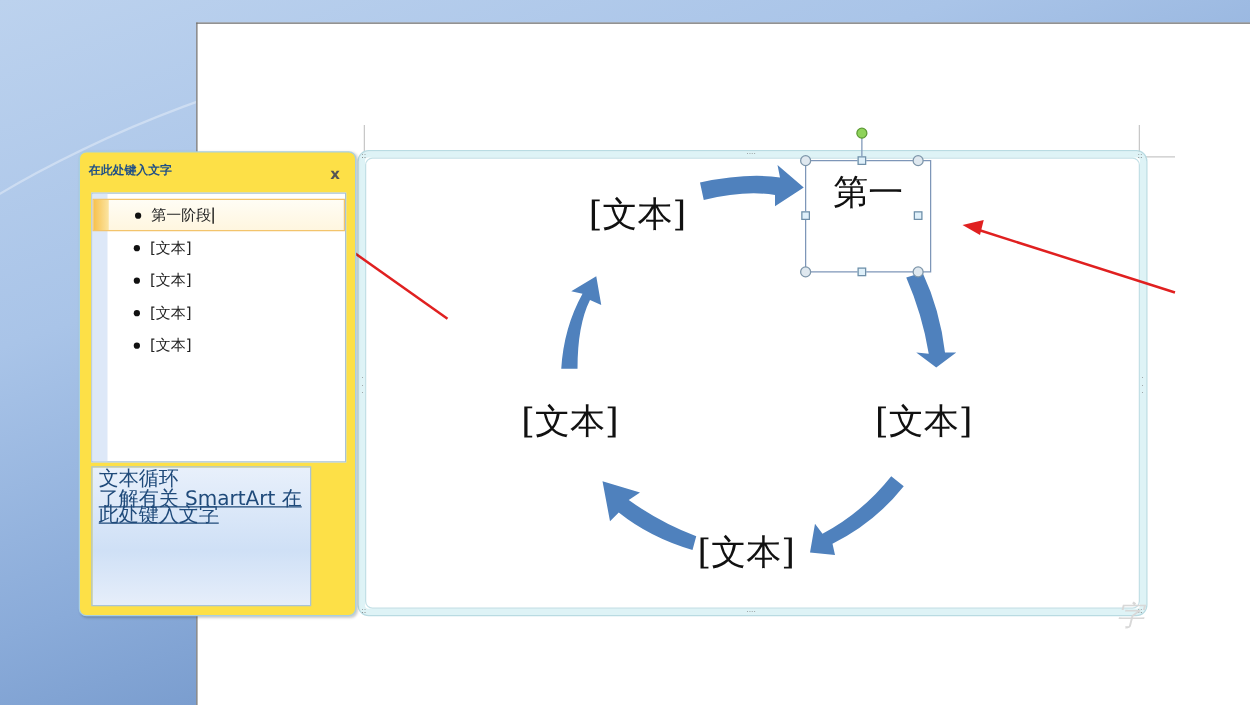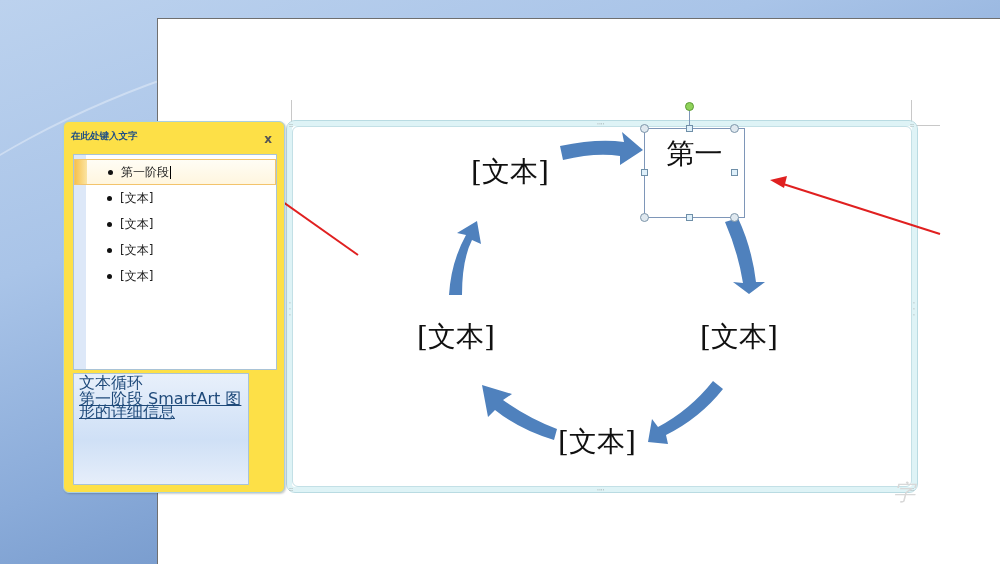--- a/index.html
+++ b/index.html
@@ -179,17 +179,17 @@
       <span class="bullet"></span>
       <span>[文本]</span>
     </div>
     <div class="pane-item" style="top:108px;">
       <span class="bullet"></span>
       <span>[文本]</span>
     </div>
   </div>
   <div class="pane-desc">
     <div class="desc-title">文本循环</div>
-    <span class="desc-link">第一阶段 SmartArt 图形的详细信息</span>
+    <span class="desc-link">了解有关 SmartArt 在此处键入文字</span>
   </div>
 </div>
 
 <div class="watermark">字</div>
 
 </body></html>

